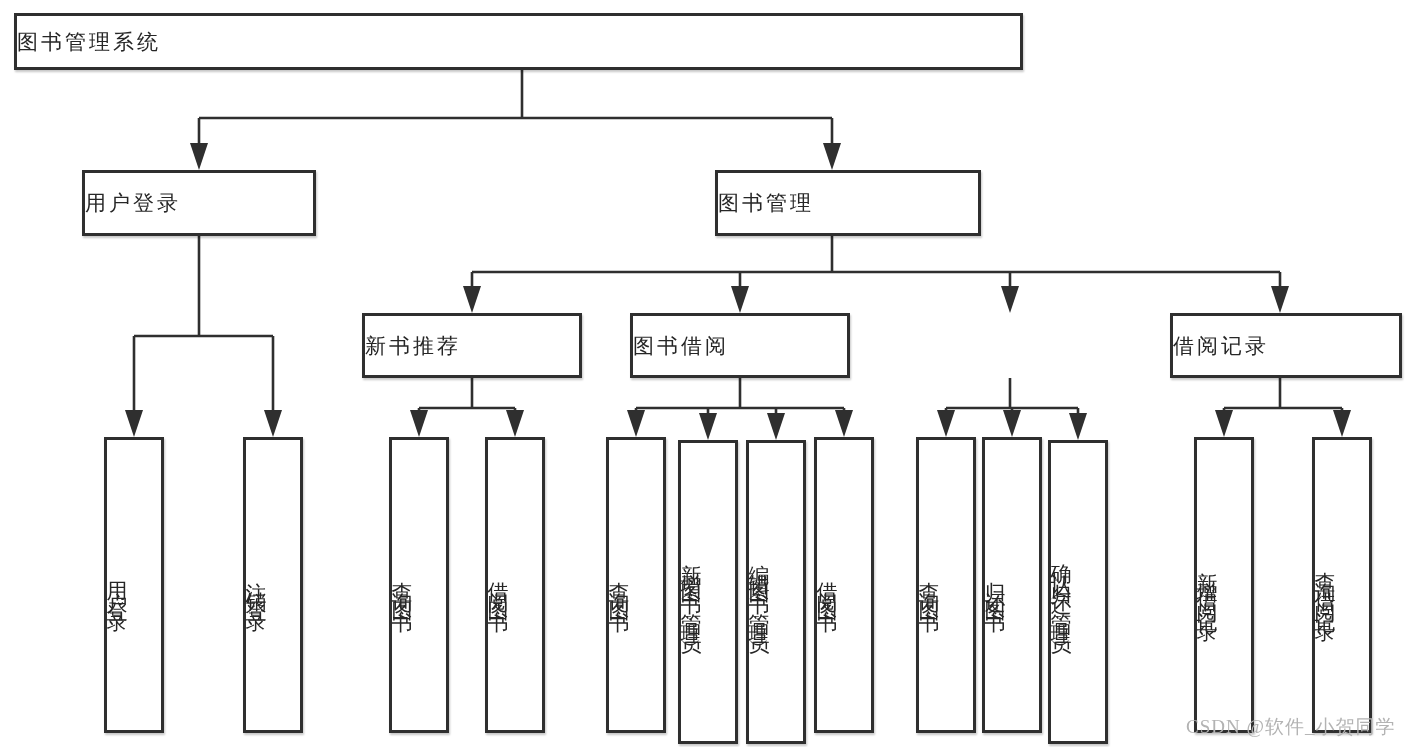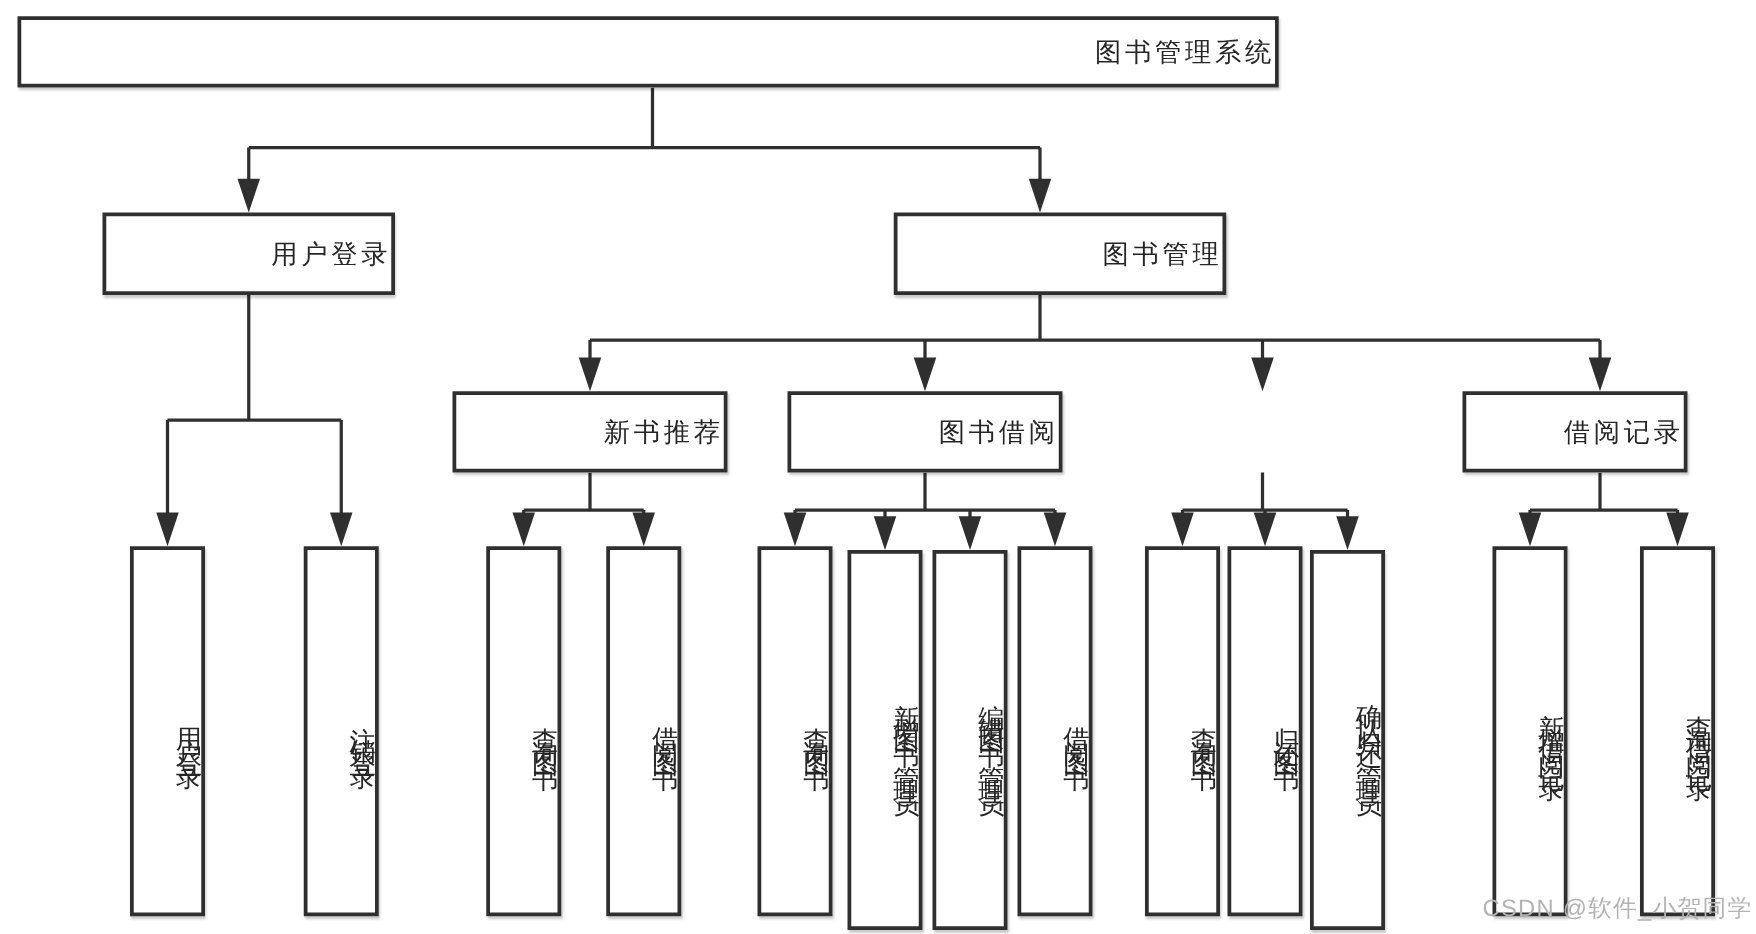--- a/index.html
+++ b/index.html
@@ -13,21 +13,21 @@
   html,body{width:1405px;height:747px;background:var(--background);overflow:hidden;}
   body{font-family:"Liberation Sans",sans-serif;}
   .stage{position:relative;width:1405px;height:747px;background:var(--background);}
   .wires{position:absolute;left:0;top:0;width:1405px;height:747px;}
   .wires path{stroke:var(--line);stroke-width:2.6;fill:none;}
   .wires polygon{fill:var(--line);stroke:none;}
   .box{
     position:absolute;
     background:var(--box-fill);
     border:3px solid var(--line);
-    display:flex;align-items:center;justify-content:flex-end;
+    display:flex;align-items:center;justify-content:flex-start;
     color:var(--text);
     box-shadow:1px 2px 2px rgba(0,0,0,0.22);
   }
   .box.h span{
     font-size:21px;
     letter-spacing:3px;
     white-space:nowrap;
     color:var(--text);
   }
   .box.v span{
@@ -40,20 +40,21 @@
     white-space:nowrap;
   }
   .watermark{
     position:absolute;
     left:1186px;top:714px;
     font-size:19px;
     color:var(--watermark);
     white-space:nowrap;
     z-index:5;
     letter-spacing:1px;
+    font-family:Liberation Serif, serif;
   }
 </style>
 </head>
 <body>
 
 <div class="stage">
 
   <svg class="wires" width="1405" height="747" viewBox="0 0 1405 747" aria-hidden="true">
 
     <path d="M522 70 V118"></path>
@@ -126,21 +127,21 @@
   <div class="box h" style="left:715px;top:170px;width:266px;height:66px">
     <span>图书管理</span>
   </div>
 
   <div class="box h" style="left:630px;top:313px;width:220px;height:65px">
     <span>图书借阅</span>
   </div>
   <div class="box h" style="left:362px;top:313px;width:220px;height:65px">
     <span>新书推荐</span>
   </div>
-  <div class="box h" style="left:1170px;top:313px;width:180px;height:65px">
+  <div class="box h" style="left:1170px;top:313px;width:232px;height:65px">
     <span>借阅记录</span>
   </div>
 
   <div class="box v" style="left:104px;top:437px;width:60px;height:296px">
     <span>用户登录</span>
   </div>
   <div class="box v" style="left:243px;top:437px;width:60px;height:296px">
     <span>注销登录</span>
   </div>
 

